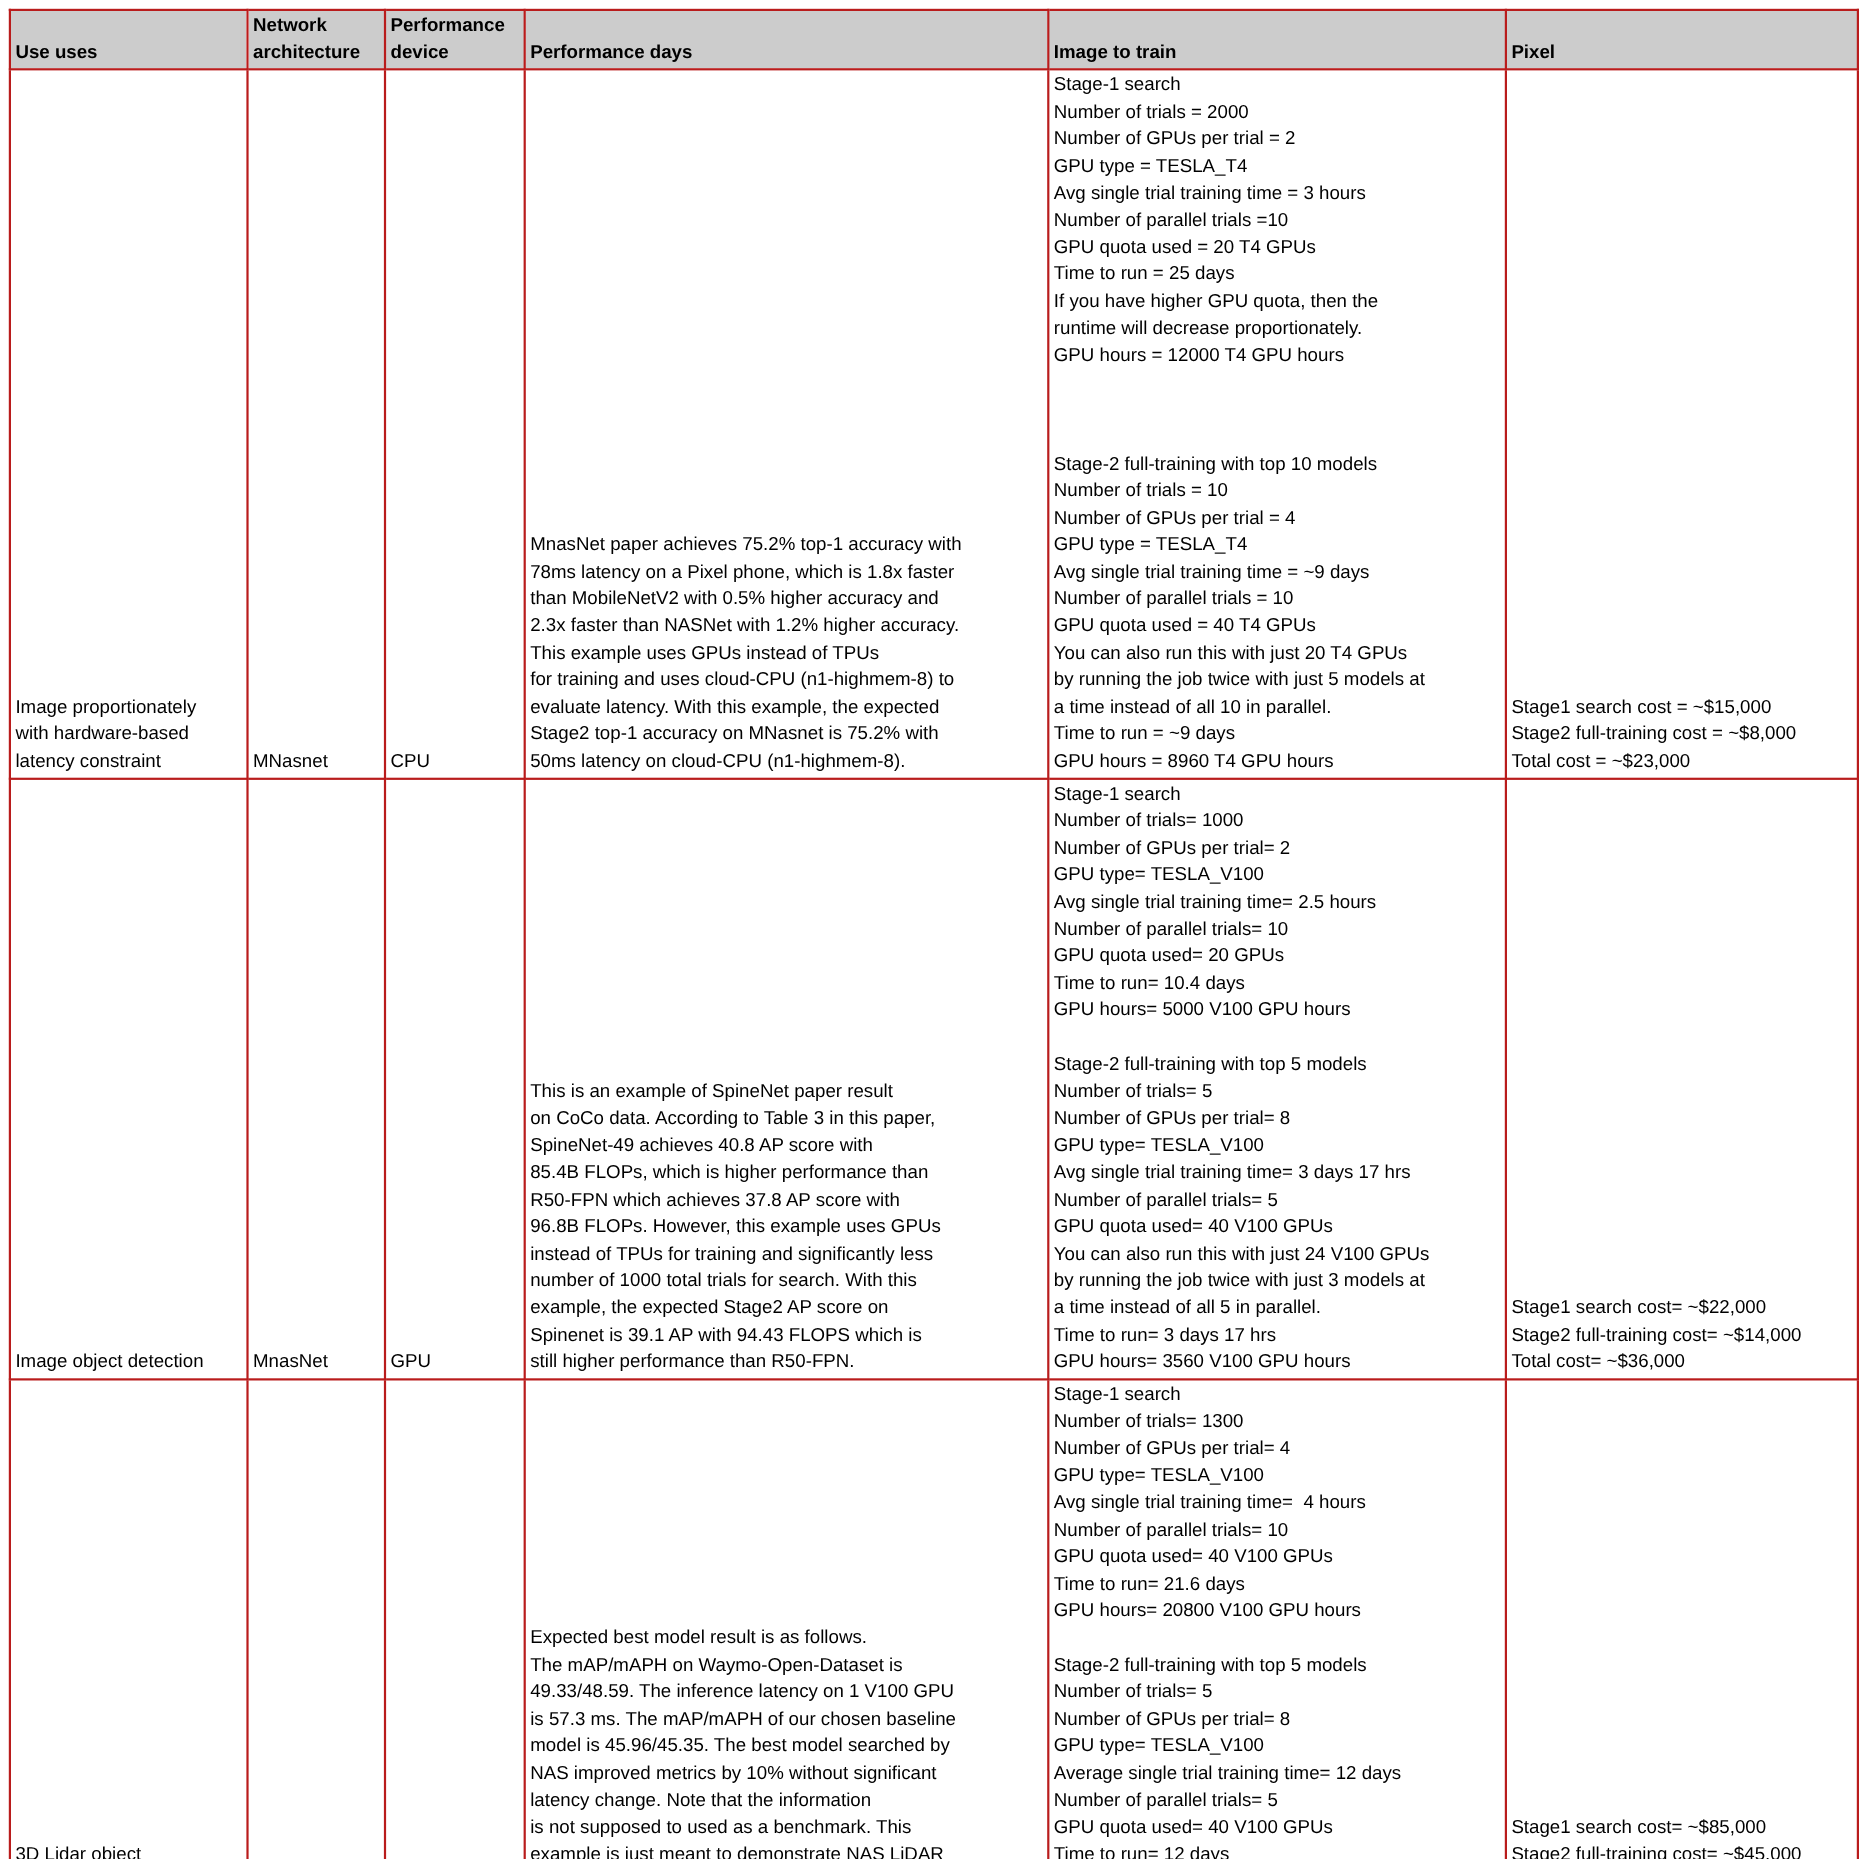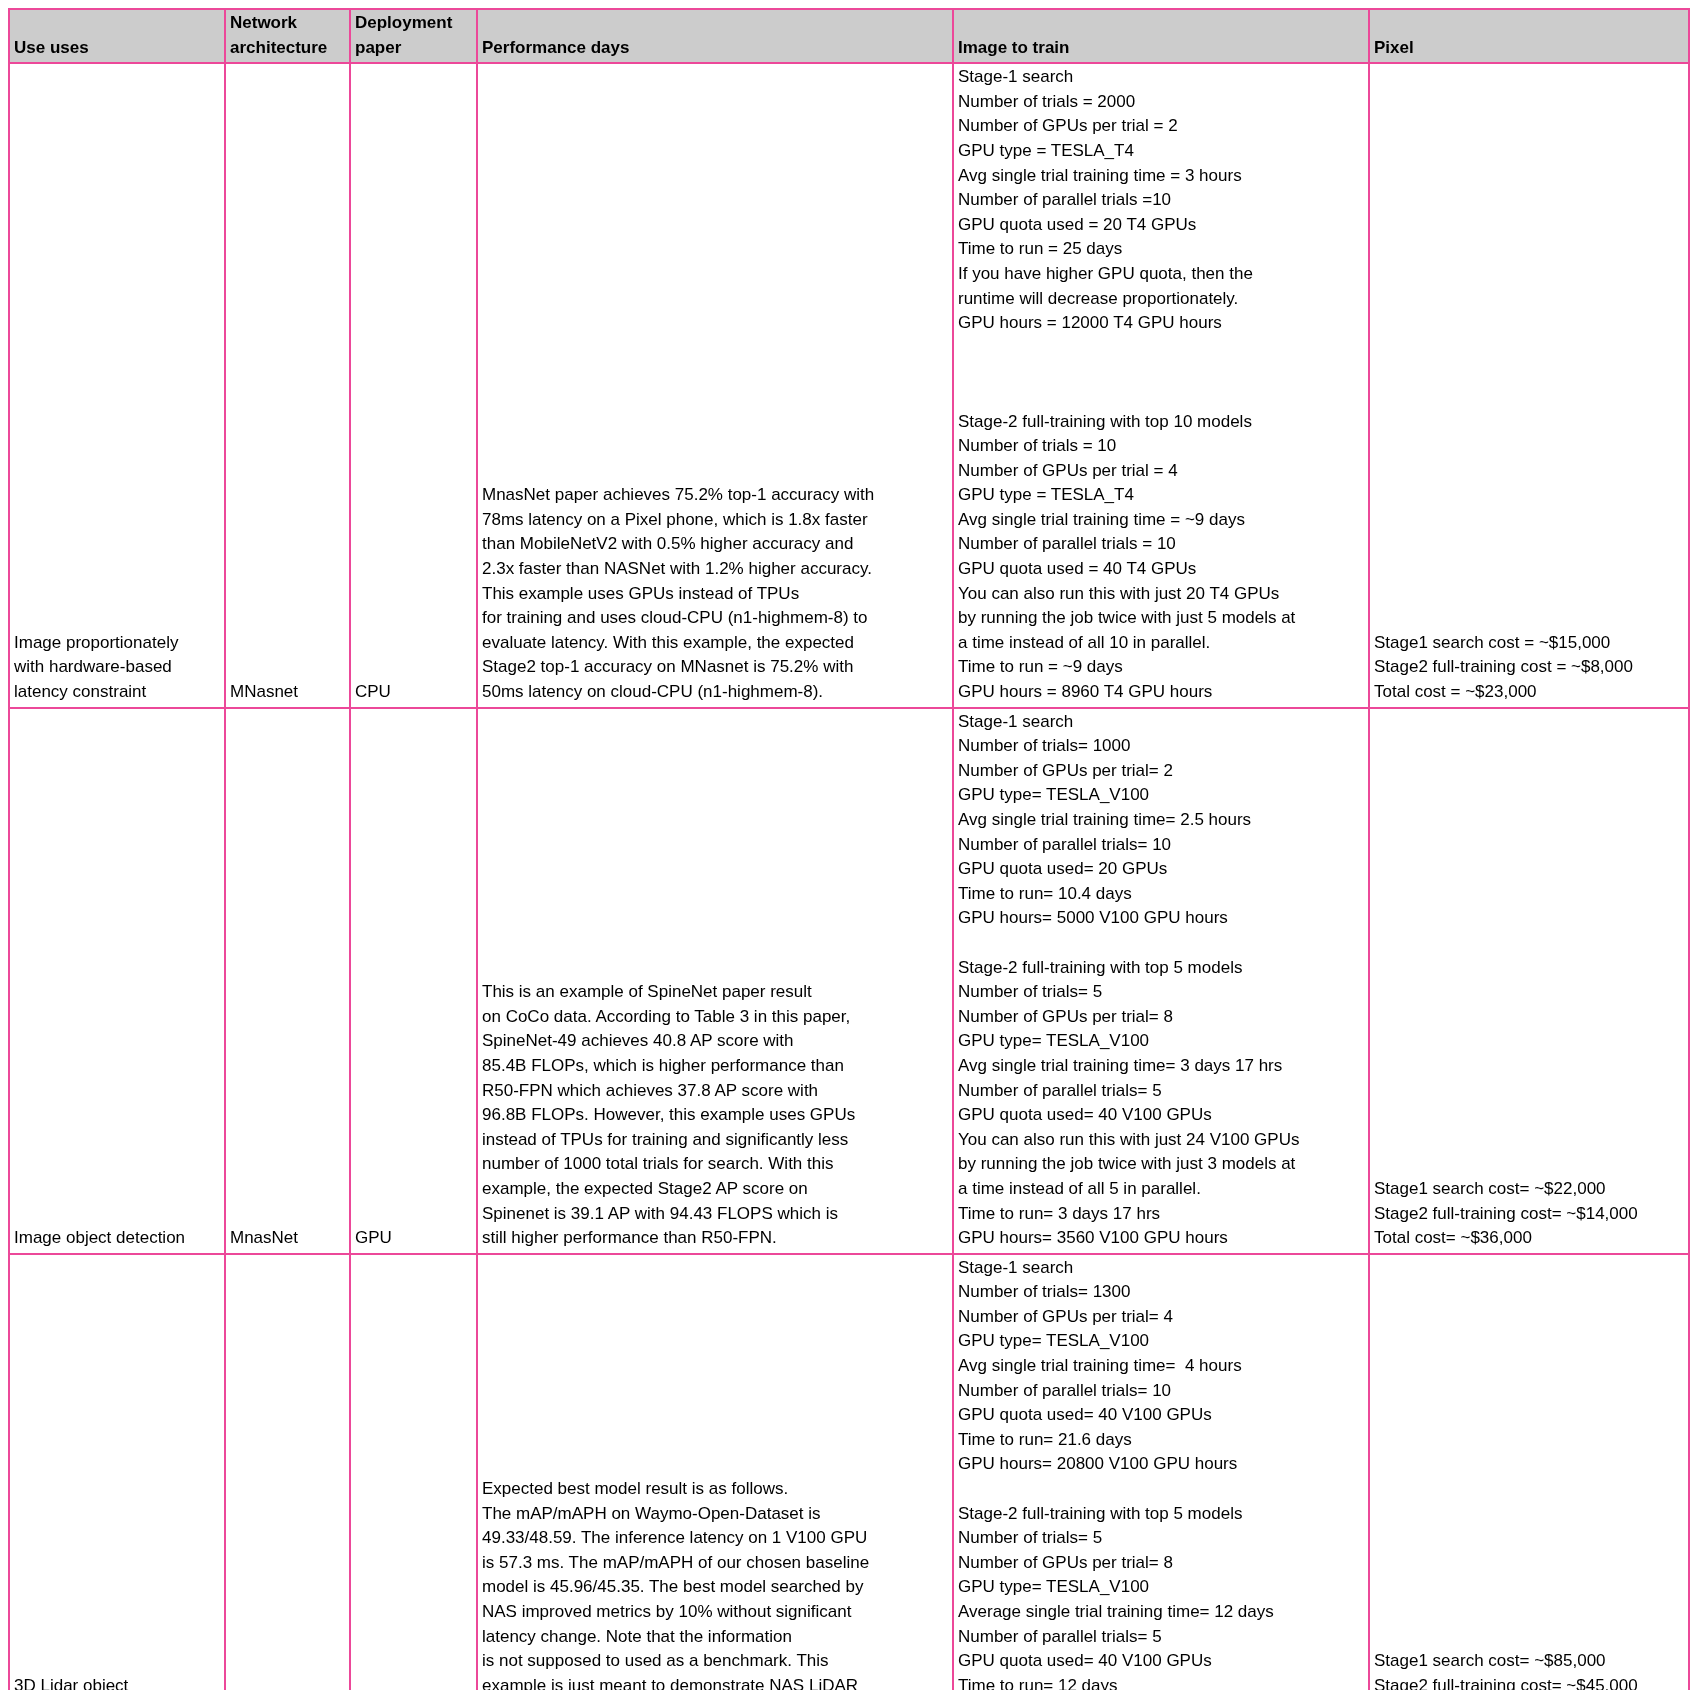--- a/index.html
+++ b/index.html
@@ -15,21 +15,21 @@
     box-sizing: border-box;
     padding: 8px 0 0 8px;
     overflow: hidden;
   }
   table.doc-table {
     border-collapse: collapse;
     table-layout: fixed;
     width: 1680px;
   }
   th, td {
-    border: 2px solid #ec4899;
+    border: 2px solid #b91c1c;
     vertical-align: bottom;
     text-align: left;
     padding: 1px 3px 2px 4px;
     font-size: 17px;
     line-height: 24.6px;
     white-space: pre-wrap;
     overflow: hidden;
     font-weight: normal;
     box-sizing: border-box;
   }
@@ -55,21 +55,21 @@
       <col class="c-network">
       <col class="c-device">
       <col class="c-perf">
       <col class="c-time">
       <col class="c-cost">
     </colgroup>
     <thead>
       <tr>
         <th>Use uses</th>
         <th>Network architecture</th>
-        <th>Deployment paper</th>
+        <th>Performance device</th>
         <th>Performance days</th>
         <th>Image to train</th>
         <th>Pixel</th>
       </tr>
     </thead>
     <tbody>
       <tr>
         <td>Image proportionately
 with hardware-based
 latency constraint</td>

